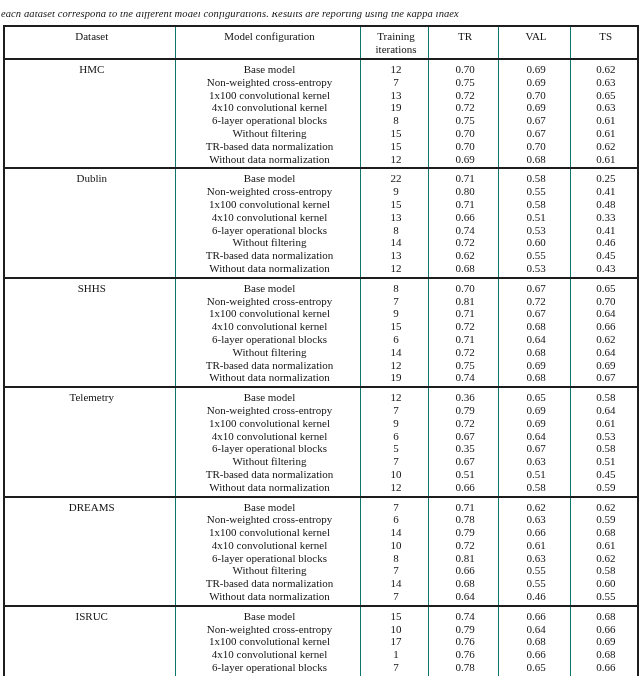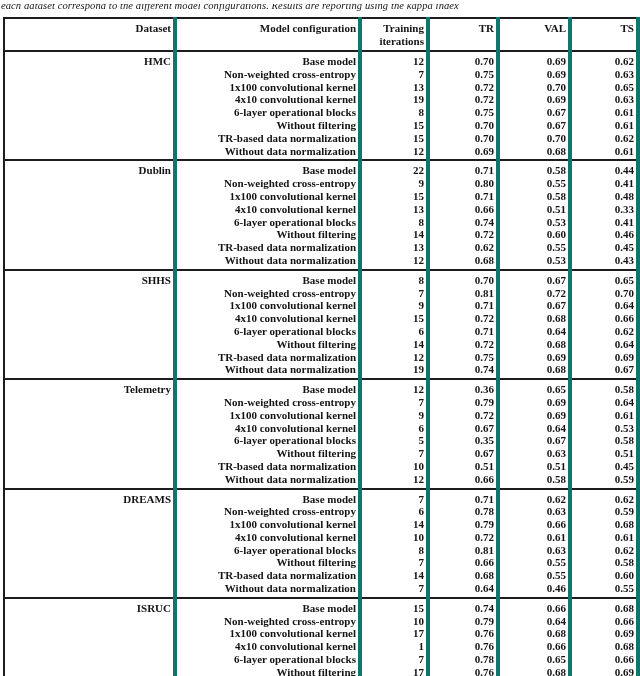--- a/index.html
+++ b/index.html
@@ -11,21 +11,21 @@
     width: 640px;
     height: 676px;
     overflow: hidden;
     font-family: "Liberation Serif", serif;
     color: #141414;
     position: relative;
   }
   .caption-clip {
     height: 9px;
     overflow: hidden;
-    margin: 4px 0 0 1px;
+    margin: 12px 0 0 1px;
   }
   .caption-text {
     display: block;
     margin-top: -4px;
     font-style: italic;
     font-size: 10.5px;
     letter-spacing: 0.1px;
     white-space: nowrap;
   }
   table.results {
@@ -36,24 +36,24 @@
     border: 2px solid #1d1d1d;
   }
   col.c-dataset  { width: 171px; }
   col.c-config   { width: 185px; }
   col.c-iter     { width: 68px; }
   col.c-tr       { width: 70px; }
   col.c-val      { width: 72px; }
   col.c-ts       { width: 68px; }
   th, td {
     border-left: 1px solid #1d1d1d;
-    border-right: 4px solid #0f766e;
+    border-right: 1px solid #0f766e;
     vertical-align: top;
-    text-align: right;
-    font-weight: bold;
+    text-align: center;
+    font-weight: normal;
     font-size: 11px;
     padding: 3px 2px 2px 6px;
     overflow: hidden;
   }
   thead th {
     border-bottom: 2px solid #1d1d1d;
     height: 26px;
     line-height: 13px;
   }
   tbody tr {
@@ -184,21 +184,21 @@
           <div class="cell-line">0.58</div>
           <div class="cell-line">0.55</div>
           <div class="cell-line">0.58</div>
           <div class="cell-line">0.51</div>
           <div class="cell-line">0.53</div>
           <div class="cell-line">0.60</div>
           <div class="cell-line">0.55</div>
           <div class="cell-line">0.53</div>
         </td>
         <td>
-          <div class="cell-line">0.44</div>
+          <div class="cell-line">0.25</div>
           <div class="cell-line">0.41</div>
           <div class="cell-line">0.48</div>
           <div class="cell-line">0.33</div>
           <div class="cell-line">0.41</div>
           <div class="cell-line">0.46</div>
           <div class="cell-line">0.45</div>
           <div class="cell-line">0.43</div>
         </td>
       </tr>
       <tr>

